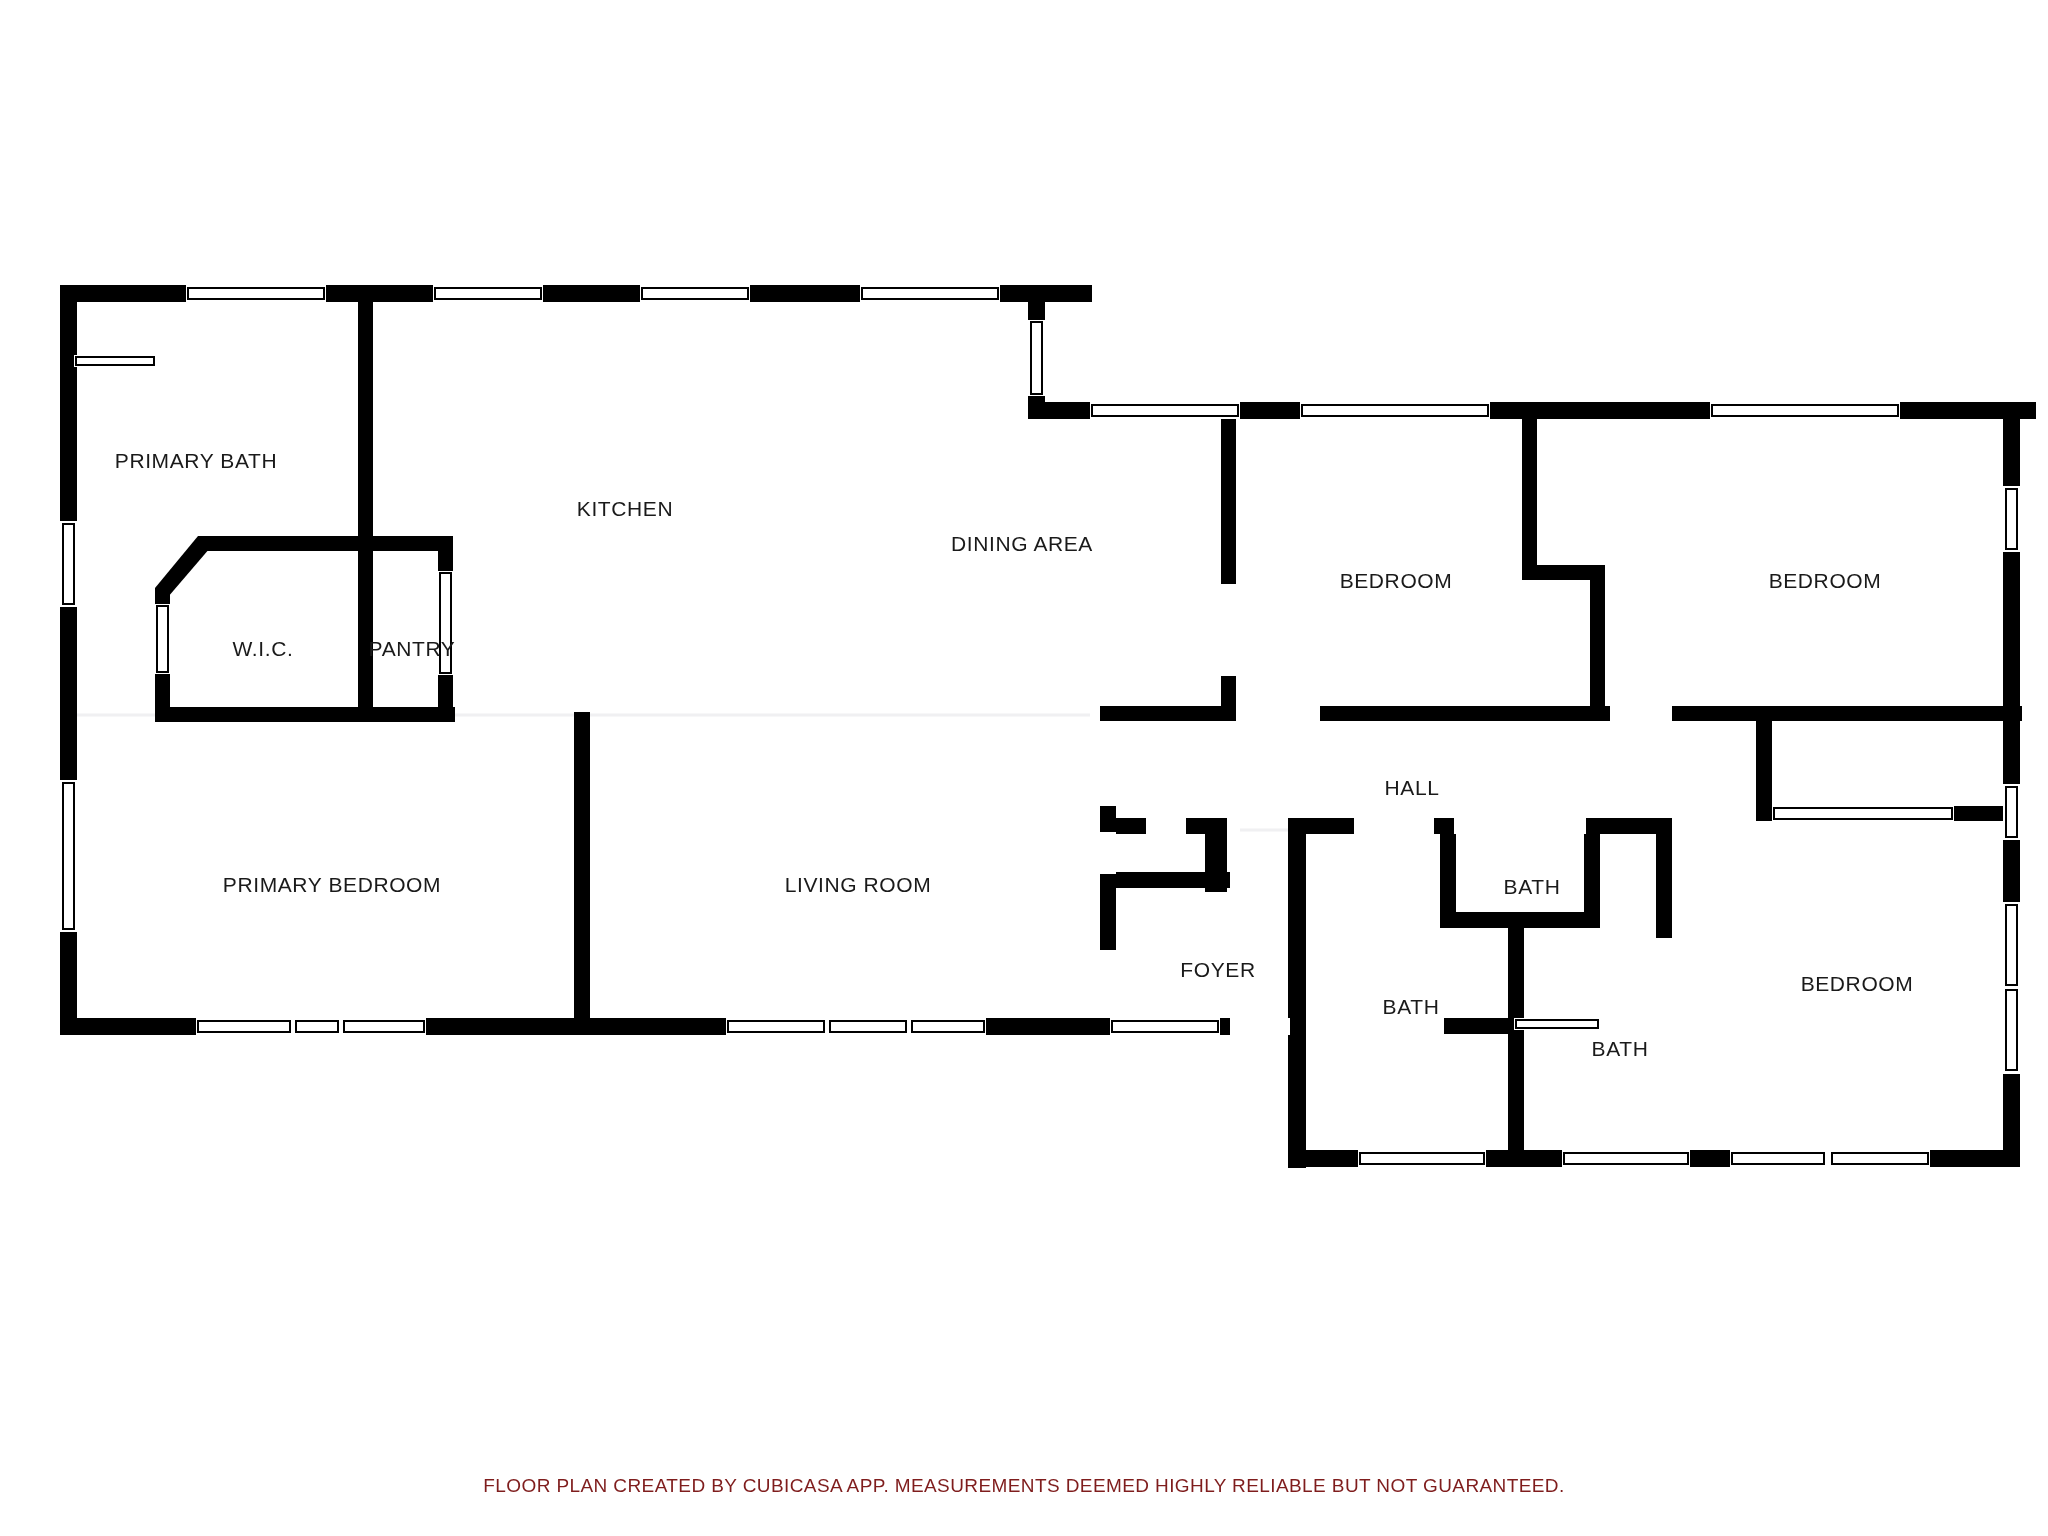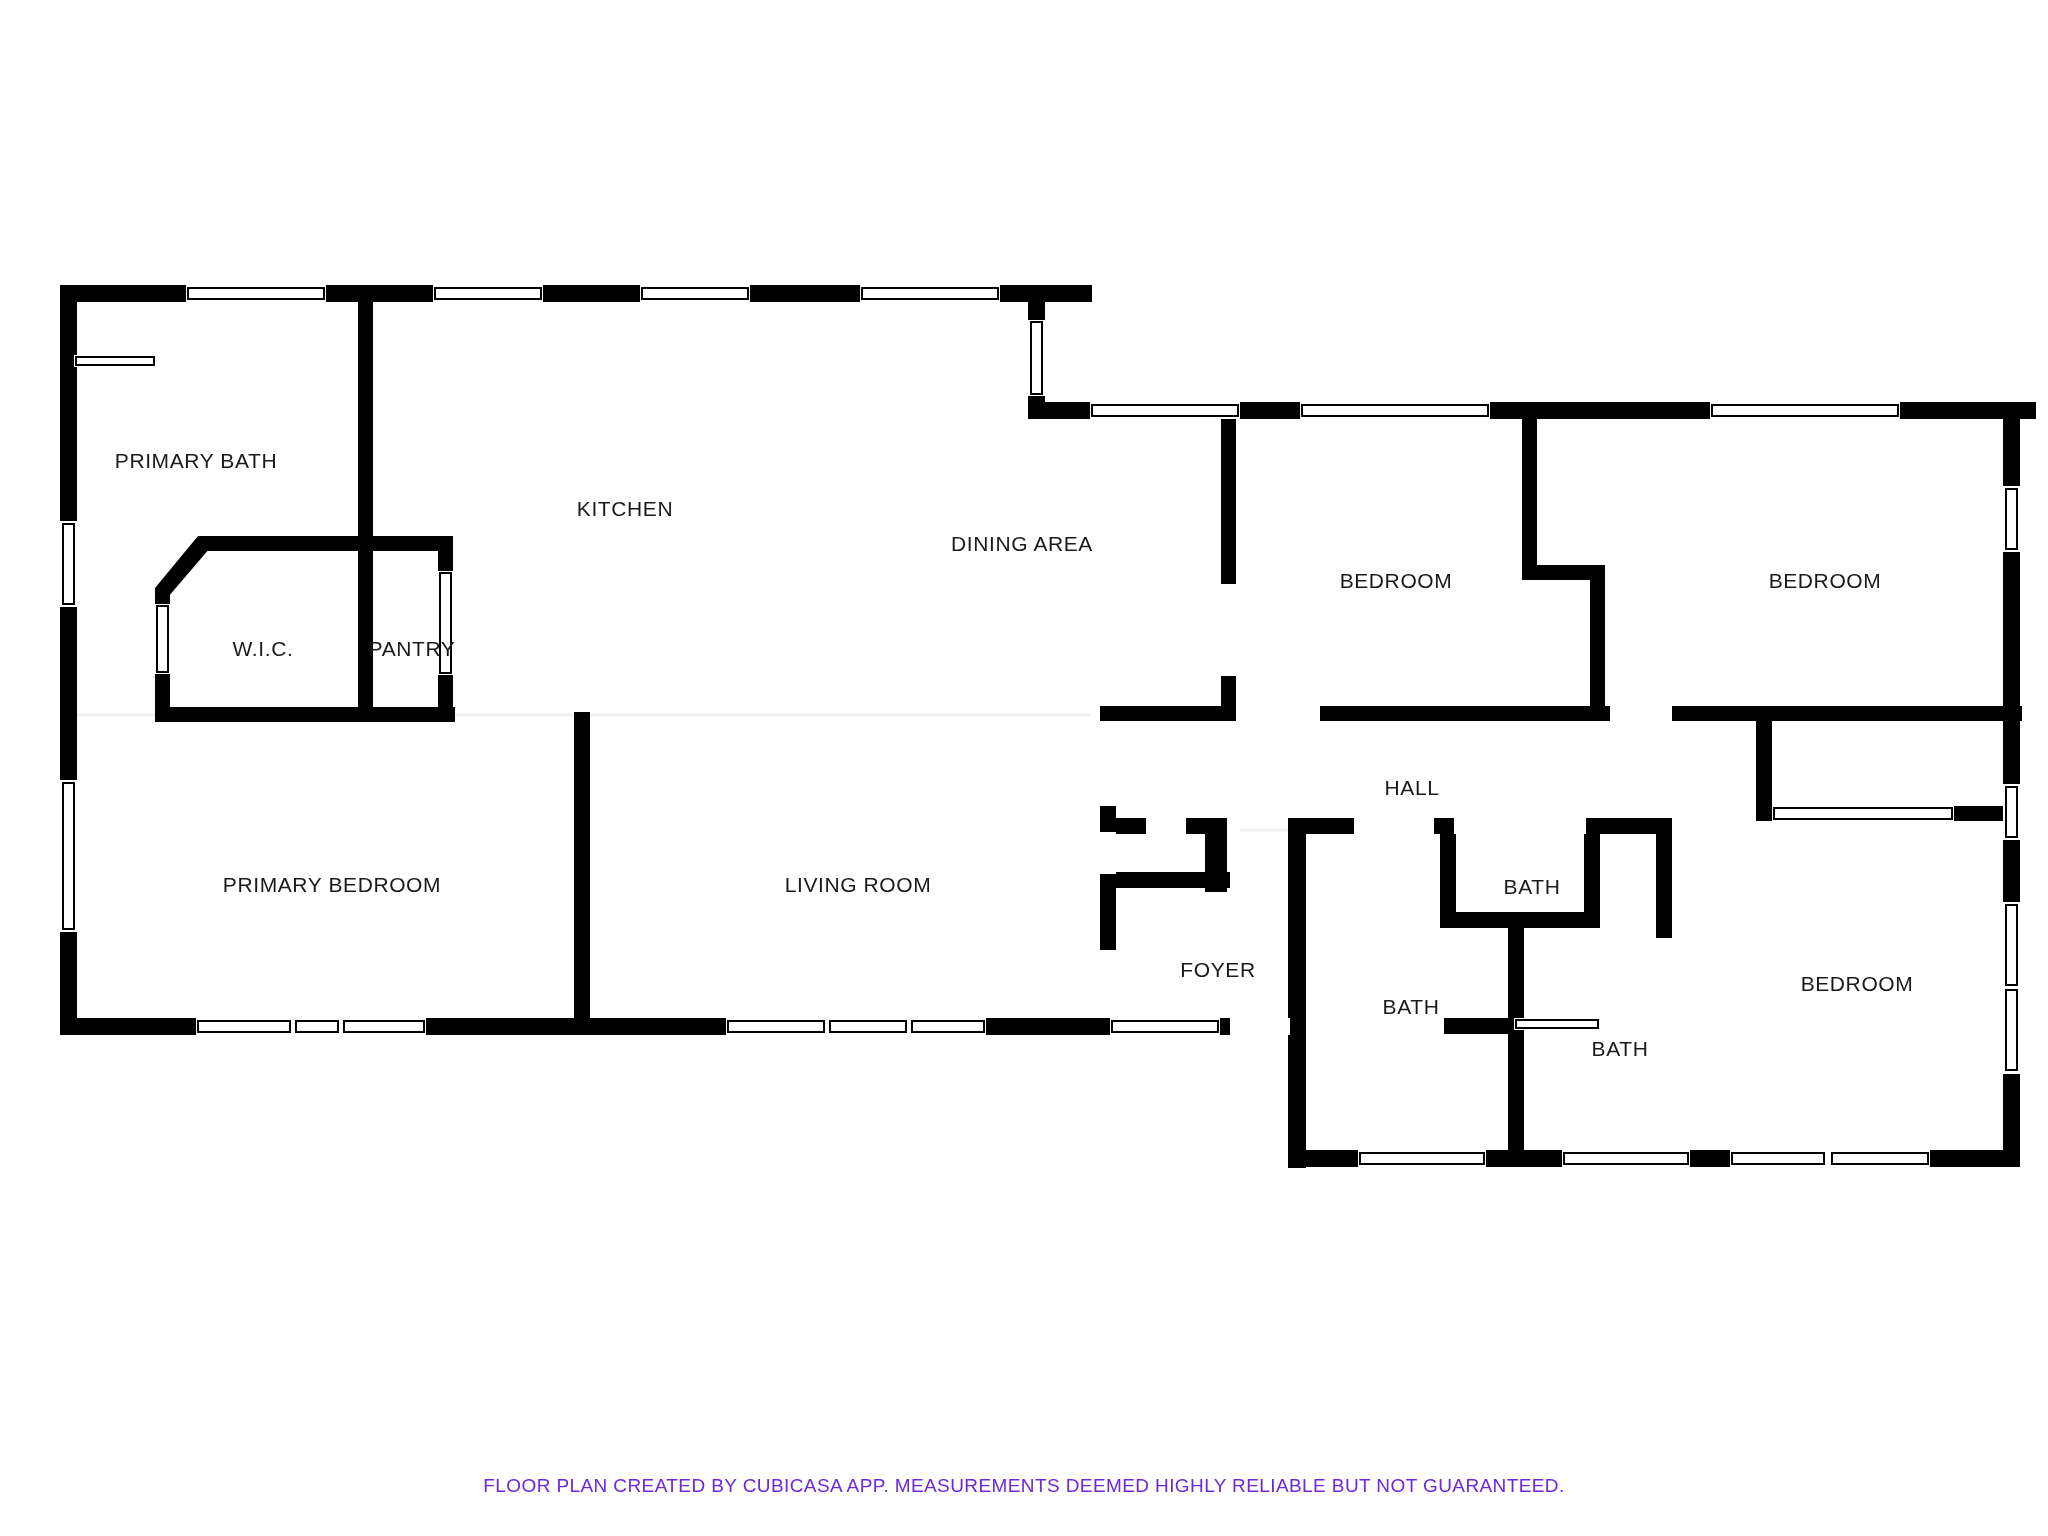--- a/index.html
+++ b/index.html
@@ -35,21 +35,21 @@
   }
   .footer-note {
     position: absolute;
     left: 0;
     right: 0;
     top: 1475px;
     text-align: center;
     font-family: "Liberation Sans", sans-serif;
     font-size: 19px;
     letter-spacing: 0.4px;
-    color: #6d28d9;
+    color: #7f1d1d;
     white-space: nowrap;
   }
   .wall { fill: #000000; }
   .opening-fill { fill: #ffffff; }
   .opening-line { stroke: #000000; stroke-width: 2; fill: none; }
   .ghost-line { stroke: #f0f0f2; stroke-width: 3; fill: none; }
 </style>
 </head>
 <body>
 

